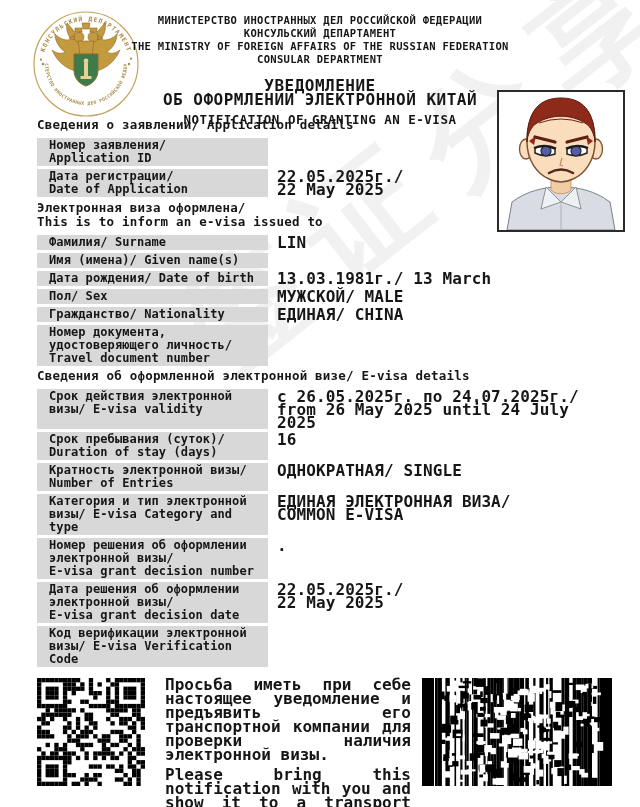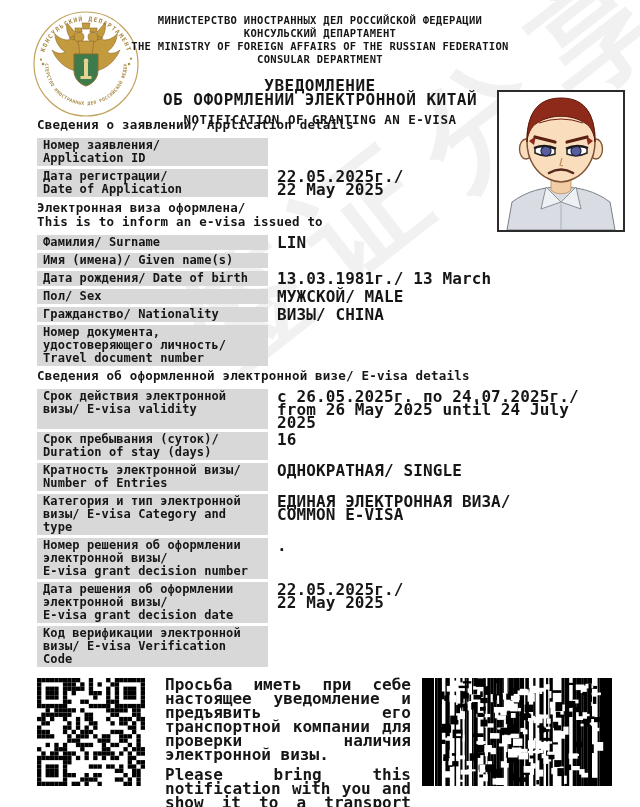--- a/index.html
+++ b/index.html
@@ -18,21 +18,21 @@
   .photo svg{display:block}
   
   .watermark{position:absolute;left:150px;top:280px;width:640px;font-size:120px;
              color:rgba(140,140,140,0.12);transform:rotate(-38deg);transform-origin:left top;
              letter-spacing:28px;pointer-events:none;white-space:pre}
   
   main{position:absolute;left:37px;top:116px;width:566px}
   .sec{font-size:12.5px;line-height:14px;margin:2px 0 6px;white-space:pre-line;letter-spacing:.2px}
   .sec.two{margin-top:4px}
   .row{display:flex;margin-bottom:3px}
-  .lbl{flex:none;width:231px;box-sizing:border-box;background:#d8d8d8;padding:1px 6px;
+  .lbl{flex:none;width:231px;box-sizing:border-box;background:#d8d8d8;padding:1px 12px;
        font-size:12px;line-height:13px;white-space:pre-line;letter-spacing:.1px}
   .val{margin-left:9px;padding-top:1px;font-size:16px;line-height:13px;white-space:pre-line;letter-spacing:.1px}
   .val.indent{margin-left:66px}
   
   footer{position:absolute;left:37px;top:678px;width:575px;display:flex;align-items:flex-start}
   .qr{flex:none;width:108px;height:108px}
   .notice{width:256px;margin-left:20px;font-size:16px;line-height:14px;text-align:justify}
   .notice p{margin:0 0 6px}
   .barcode{flex:none;width:190px;height:108px;margin-left:11px}
 </style>
@@ -148,21 +148,21 @@
     <div class="row">
       <div class="lbl">Дата рождения/ Date of birth</div>
       <div class="val">13.03.1981г./ 13 March</div>
     </div>
     <div class="row">
       <div class="lbl">Пол/ Sex</div>
       <div class="val">МУЖСКОЙ/ MALE</div>
     </div>
     <div class="row">
       <div class="lbl">Гражданство/ Nationality</div>
-      <div class="val">ВИЗЫ/ CHINA</div>
+      <div class="val">ЕДИНАЯ/ CHINA</div>
     </div>
     <div class="row">
       <div class="lbl">Номер документа,
 удостоверяющего личность/
 Travel document number</div>
       <div class="val"></div>
     </div>
 
     <div class="sec">Сведения об оформленной электронной визе/ E-visa details</div>
 

